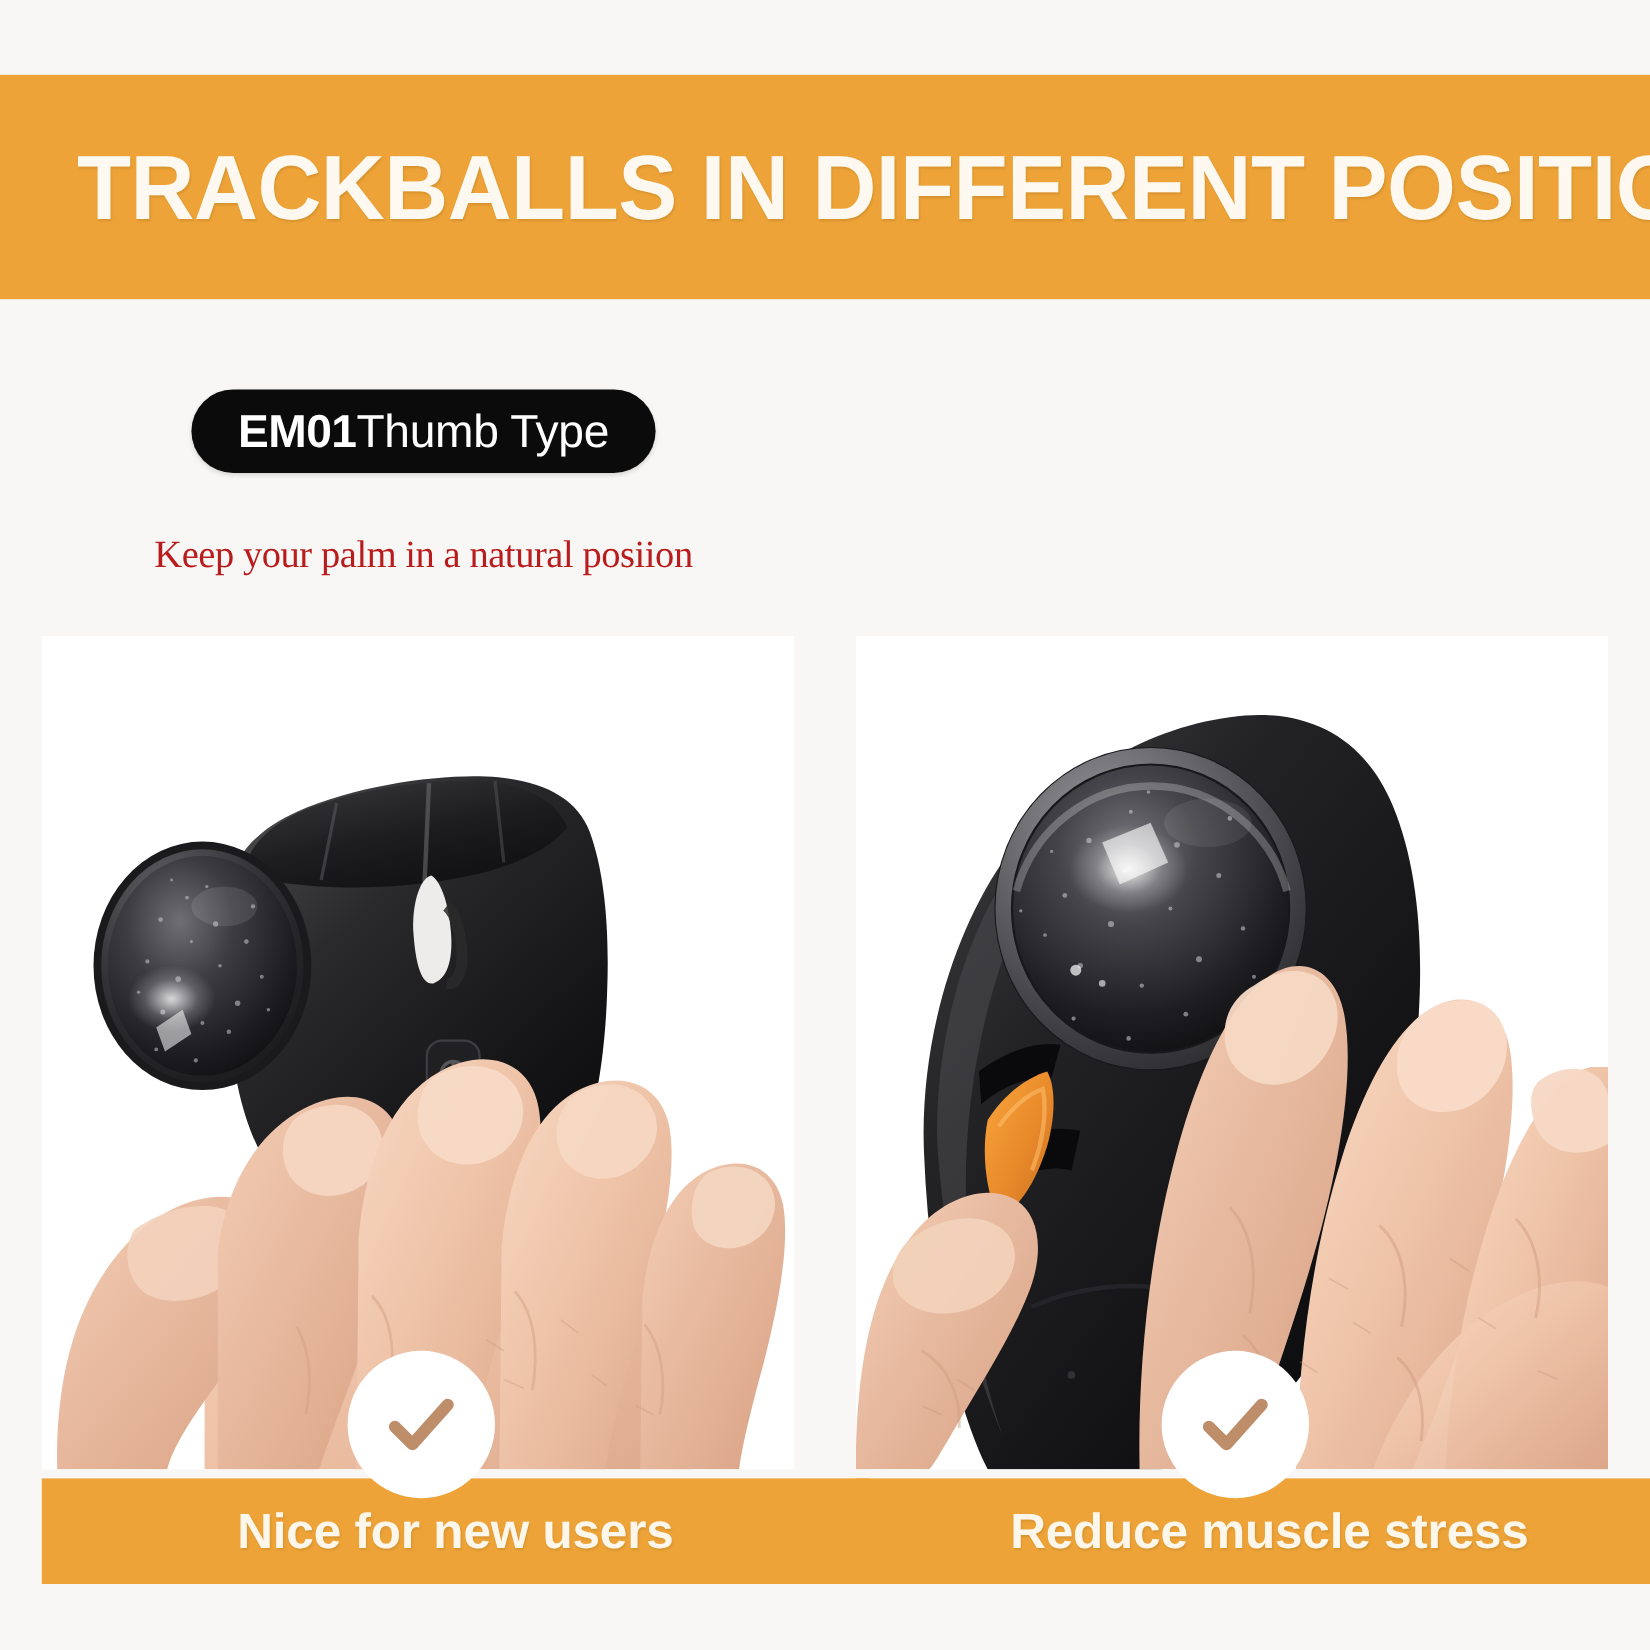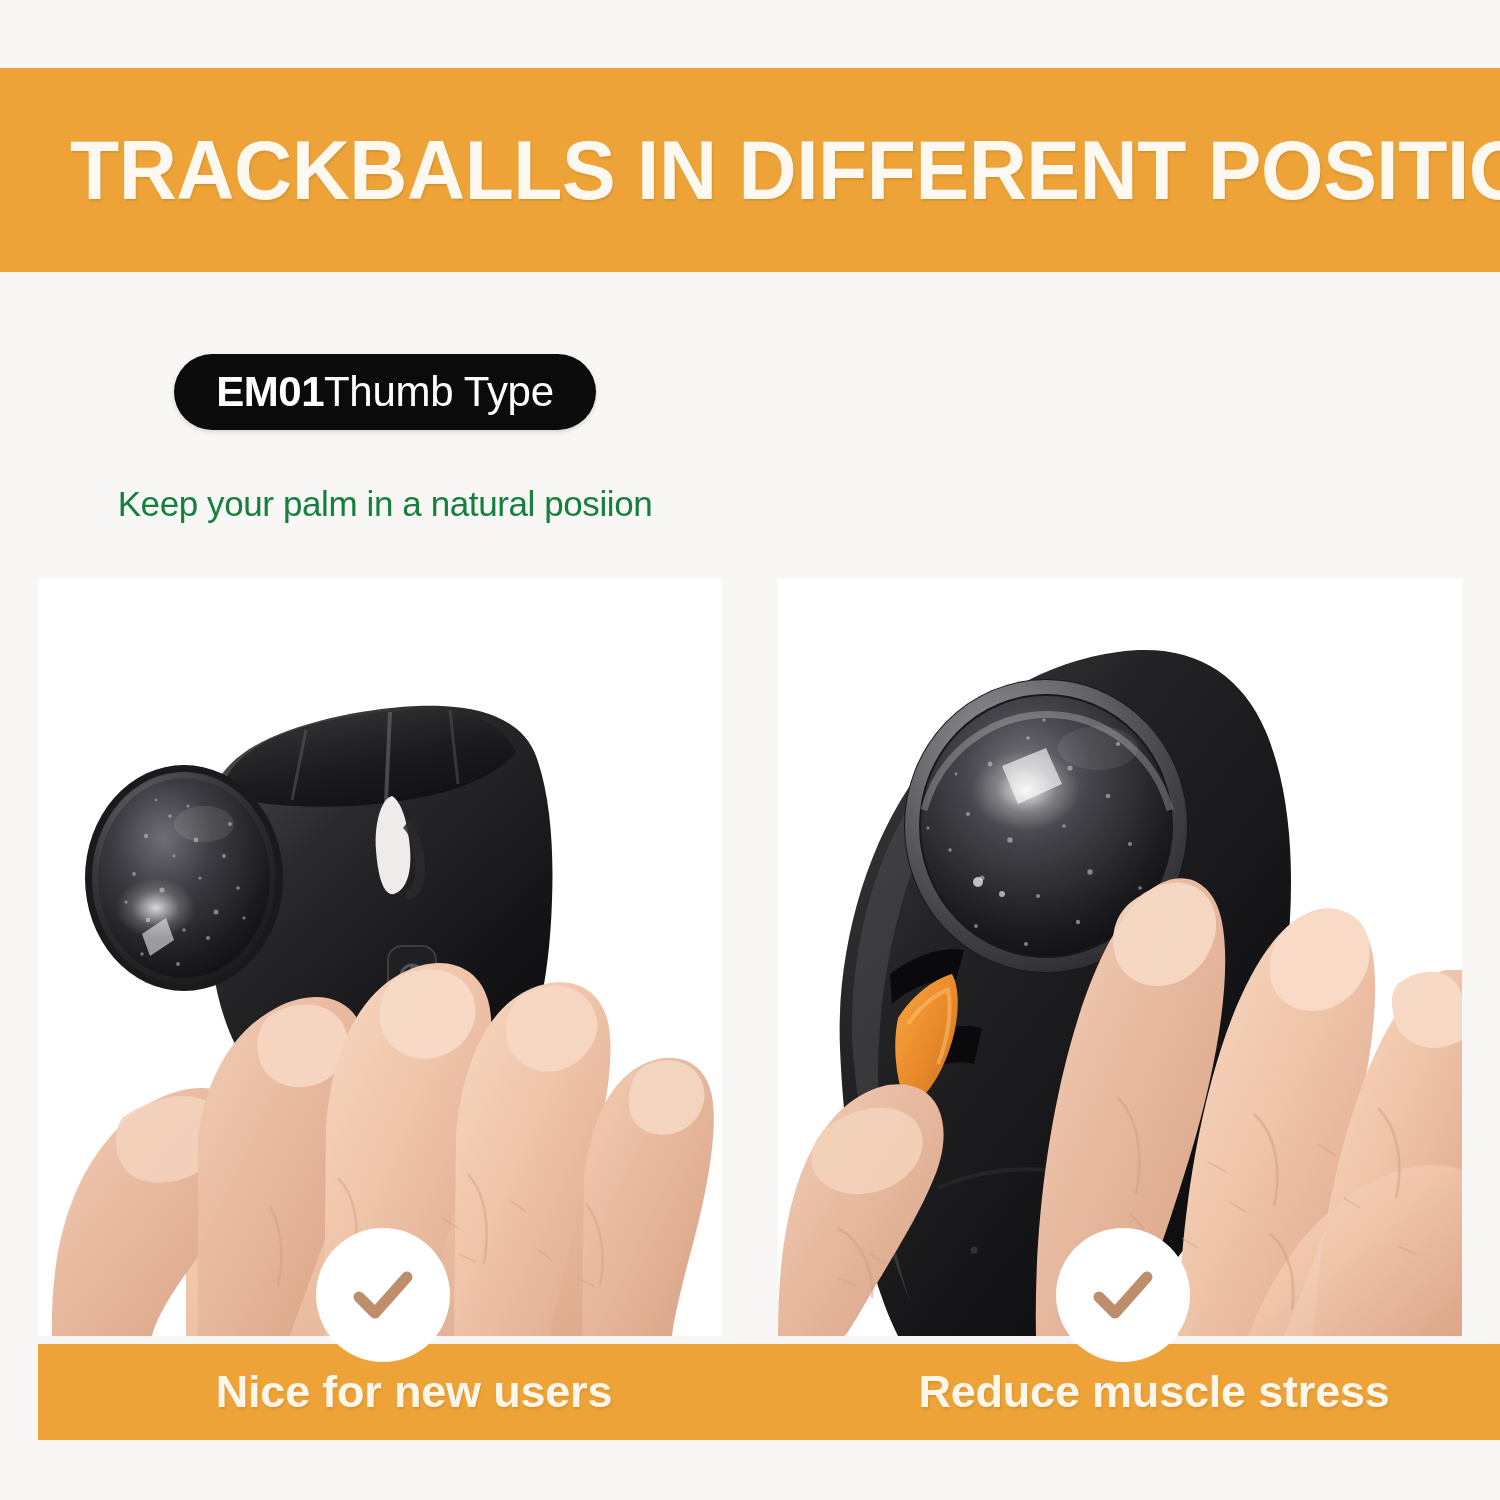--- a/index.html
+++ b/index.html
@@ -94,23 +94,24 @@
     letter-spacing: -0.3px;
   }
 
   
   .subtitle {
     position: absolute;
     top: 212px;
     width: 730px;
     text-align: center;
     font-size: 35px;
-    color: #15803d;
+    color: #b91c1c;
     letter-spacing: -0.4px;
     white-space: nowrap;
+    font-family: Liberation Serif, serif;
   }
 
   
   .photo {
     position: absolute;
     top: 306px;
     left: 18px;
     width: 684px;
     height: 758px;
     background: #FFFFFF;

